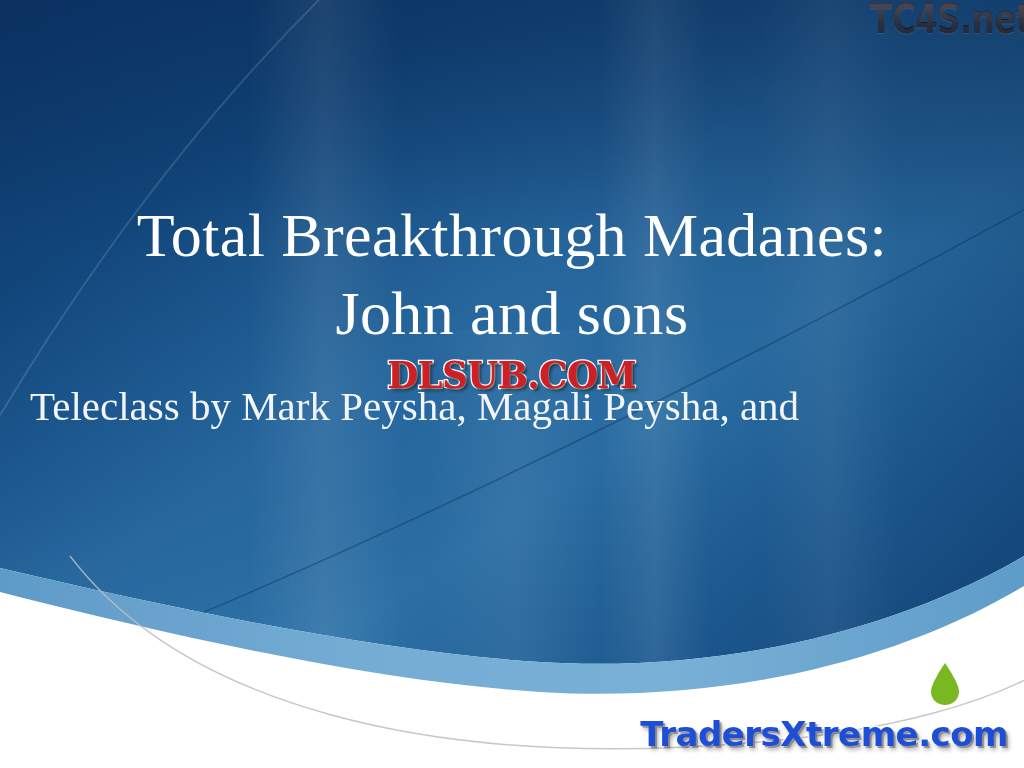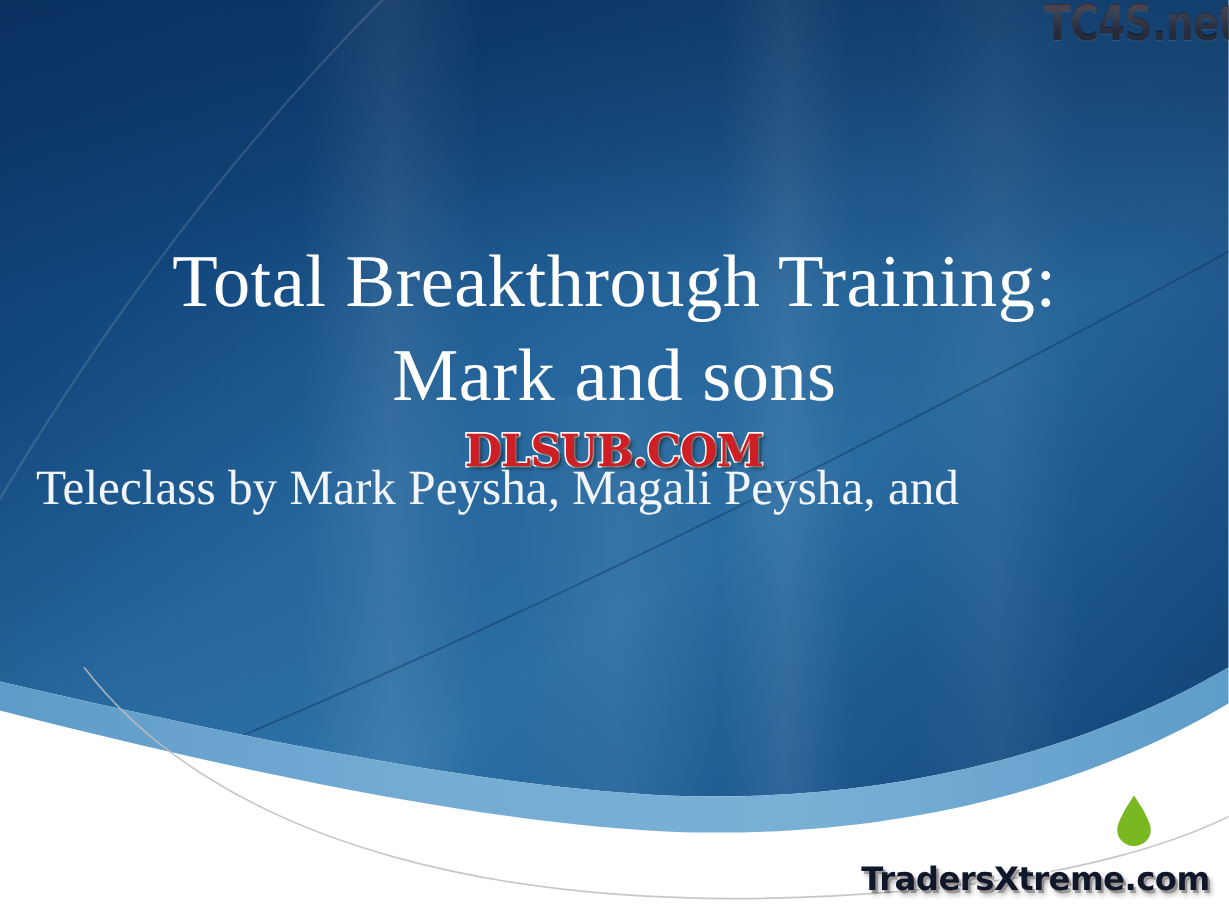--- a/index.html
+++ b/index.html
@@ -117,24 +117,24 @@
   }
 
   
   #wm-traders {
     position: absolute;
     right: 16px;
     bottom: 14px;
     z-index: 20;
     font-family: "DejaVu Sans", sans-serif;
     font-weight: bold;
-    font-size: 27px;
+    font-size: 34px;
     line-height: 40px;
     letter-spacing: -0.5px;
-    color: #0f172a;
+    color: #1d4ed8;
     -webkit-text-stroke: 2.4px #ffffff;
     paint-order: stroke fill;
     text-shadow:
       2px 2px 0 rgba(70,55,55,0.40),
       3px 4px 4px rgba(0,0,0,0.30);
     white-space: nowrap;
   }
 
   
   #droplet {
@@ -211,22 +211,22 @@
     </g>
 
     <path d="M0,568 C180,610 380,652 540,662 C700,672 880,640 1024,556
              L1024,586 C880,672 700,702 540,692
              C380,682 180,638 0,592 Z" fill="url(#gradLightBand)"></path>
 
     <path d="M70,556 C180,700 420,772 760,742 C900,730 990,700 1040,672" fill="none" stroke="#bdbdbd" stroke-opacity="0.85" stroke-width="1.4"></path>
   </svg>
 
   <div id="title-block">
-    <div class="title-line">Total Breakthrough Training:</div>
-    <div class="title-line">Mark and sons</div>
+    <div class="title-line">Total Breakthrough Madanes:</div>
+    <div class="title-line">John and sons</div>
   </div>
 
   <div id="subtitle-block">
     <div class="subtitle-line">Teleclass by Mark Peysha, Magali Peysha, and</div>
   </div>
 
   <div id="wm-tc4s">TC4S.net</div>
 
   <div id="wm-dlsub">
     <span class="wm-text">DLSUB.COM</span>

